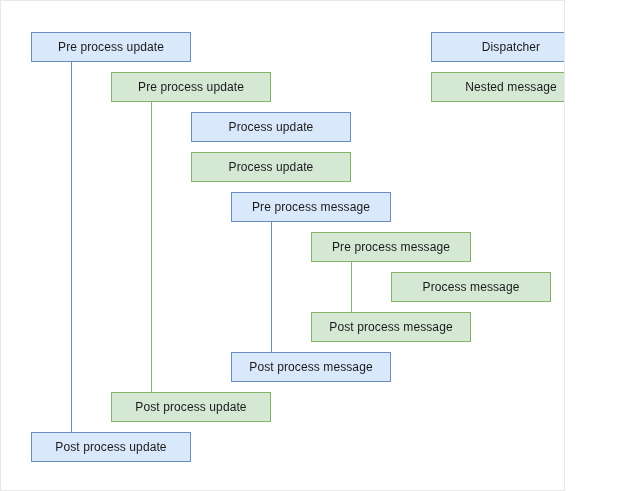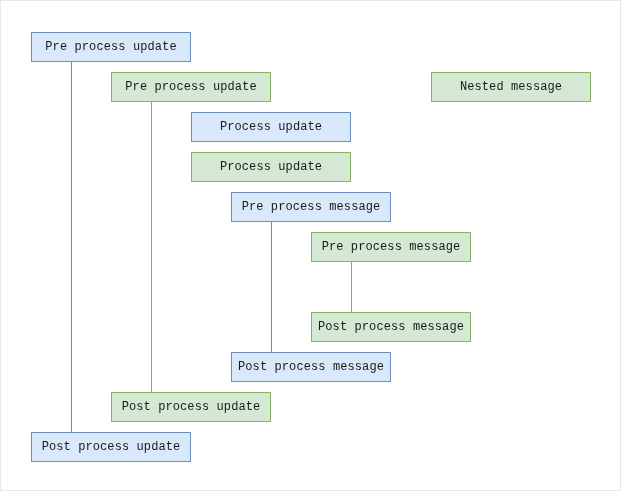--- a/index.html
+++ b/index.html
@@ -2,27 +2,27 @@
 <html><head>
 <meta charset="utf-8">
 <style>
   html, body {
     margin: 0;
     padding: 0;
     background: #ffffff;
   }
   #canvas {
     position: relative;
-    width: 621px;
+    width: 565px;
     height: 491px;
     background: #ffffff;
     border: 1px solid #e8e8e8;
     box-sizing: border-box;
     overflow: hidden;
-    font-family: Liberation Mono, monospace;
+    font-family: Liberation Sans, sans-serif;
   }
   .node {
     position: absolute;
     box-sizing: border-box;
     display: flex;
     align-items: center;
     justify-content: center;
     font-size: 12px;
     line-height: 14px;
     color: #1a1a1a;
@@ -54,20 +54,22 @@
   <div class="edge green" style="left:150px; top:101px; height:290px;"></div>
   <div class="edge blue" style="left:270px; top:221px; height:130px;"></div>
   <div class="edge green" style="left:350px; top:261px; height:50px;"></div>
 
   <div class="node blue" style="left:30px;  top:31px;  width:160px; height:30px;">Pre process update</div>
   <div class="node green" style="left:110px; top:71px;  width:160px; height:30px;">Pre process update</div>
   <div class="node blue" style="left:190px; top:111px; width:160px; height:30px;">Process update</div>
   <div class="node green" style="left:190px; top:151px; width:160px; height:30px;">Process update</div>
   <div class="node blue" style="left:230px; top:191px; width:160px; height:30px;">Pre process message</div>
   <div class="node green" style="left:310px; top:231px; width:160px; height:30px;">Pre process message</div>
+  <div class="node green" style="left:390px; top:271px; width:160px; height:30px;">Process message</div>
   <div class="node green" style="left:310px; top:311px; width:160px; height:30px;">Post process message</div>
   <div class="node blue" style="left:230px; top:351px; width:160px; height:30px;">Post process message</div>
   <div class="node green" style="left:110px; top:391px; width:160px; height:30px;">Post process update</div>
   <div class="node blue" style="left:30px;  top:431px; width:160px; height:30px;">Post process update</div>
 
+  <div class="node blue" style="left:430px; top:31px; width:160px; height:30px;">Dispatcher</div>
   <div class="node green" style="left:430px; top:71px; width:160px; height:30px;">Nested message</div>
 
 </div>
 
 </body></html>

